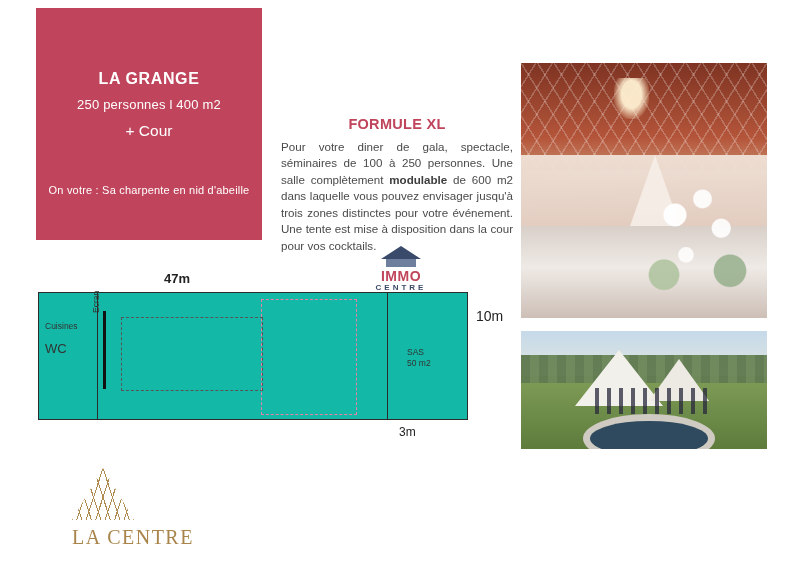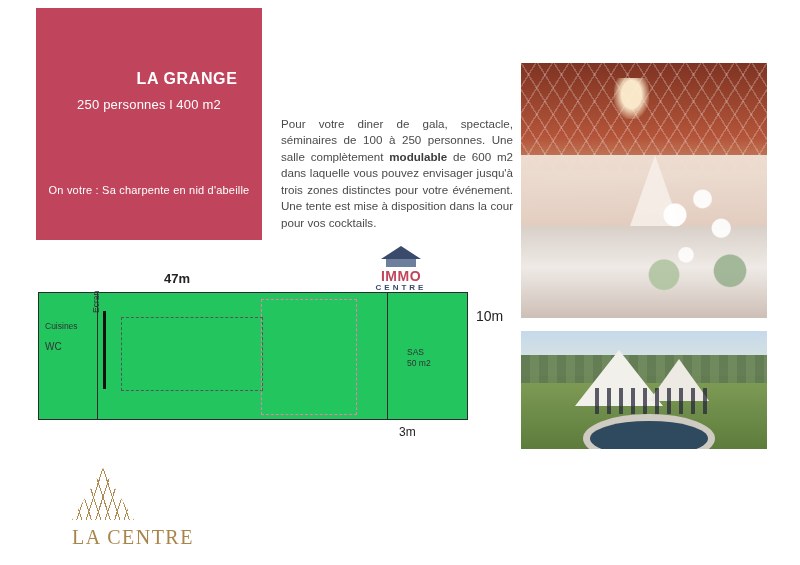--- a/index.html
+++ b/index.html
@@ -29,21 +29,20 @@
   }
   .red-title {
     position: absolute;
     top: 62px;
     left: 0;
     width: 100%;
     text-align: center;
     font-size: 16px;
     font-weight: bold;
     letter-spacing: 0.6px;
-    padding-left: 38px;
   }
   .red-sub1 {
     position: absolute;
     top: 89px;
     left: 0;
     width: 100%;
     text-align: center;
     font-size: 13px;
     letter-spacing: 0.2px;
   }
@@ -205,21 +204,21 @@
 
   
   .plan {
     position: absolute;
     left: 38px;
     top: 292px;
     width: 430px;
     height: 128px;
     border: 1px solid #2b2b2b;
     box-sizing: border-box;
-    background: #22c55e;
+    background: #14b8a6;
   }
   .plan .v-divider {
     position: absolute;
     top: 0; bottom: 0;
     width: 1px;
     background: #2b2b2b;
   }
   .divider-1 { left: 58px; }
   .divider-2 { left: 348px; }
   .plan .ecran {
@@ -244,21 +243,21 @@
     position: absolute;
     left: 6px;
     top: 28px;
     font-size: 8.5px;
     color: #333;
   }
   .plan .wc {
     position: absolute;
     left: 6px;
     top: 48px;
-    font-size: 10px;
+    font-size: 13px;
     color: #333;
   }
   .plan .dash-zone {
     position: absolute;
     left: 82px;
     top: 24px;
     width: 140px;
     height: 72px;
     border: 1px dashed #555555;
   }
@@ -383,24 +382,26 @@
     letter-spacing: 1.5px;
     color: #a9854b;
   }
 </style>
 </head>
 <body>
 
 <div class="red-panel">
   <div class="red-title">LA GRANGE</div>
   <div class="red-sub1">250 personnes l 400 m2</div>
+  <div class="red-sub2">+ Cour</div>
   <div class="red-note">On votre : Sa charpente en nid d'abeille</div>
 </div>
 
 <div class="formule">
+  <div class="formule-title">FORMULE XL</div>
   <div class="formule-body"><span>Pour votre diner de gala, spectacle, séminaires de 100 à 250 personnes. Une salle complètement </span><b>modulable</b><span> de 600 m2 dans laquelle vous pouvez envisager jusqu'à trois zones distinctes pour votre événement. Une tente est mise à disposition dans la cour pour vos cocktails.</span></div>
 </div>
 
 <div class="photo photo-top">
   <div class="ceiling"></div>
   <div class="chandelier"></div>
   <div class="drape"></div>
   <div class="teepee"></div>
   <div class="tablecloth"></div>
   <div class="flowers"></div>

